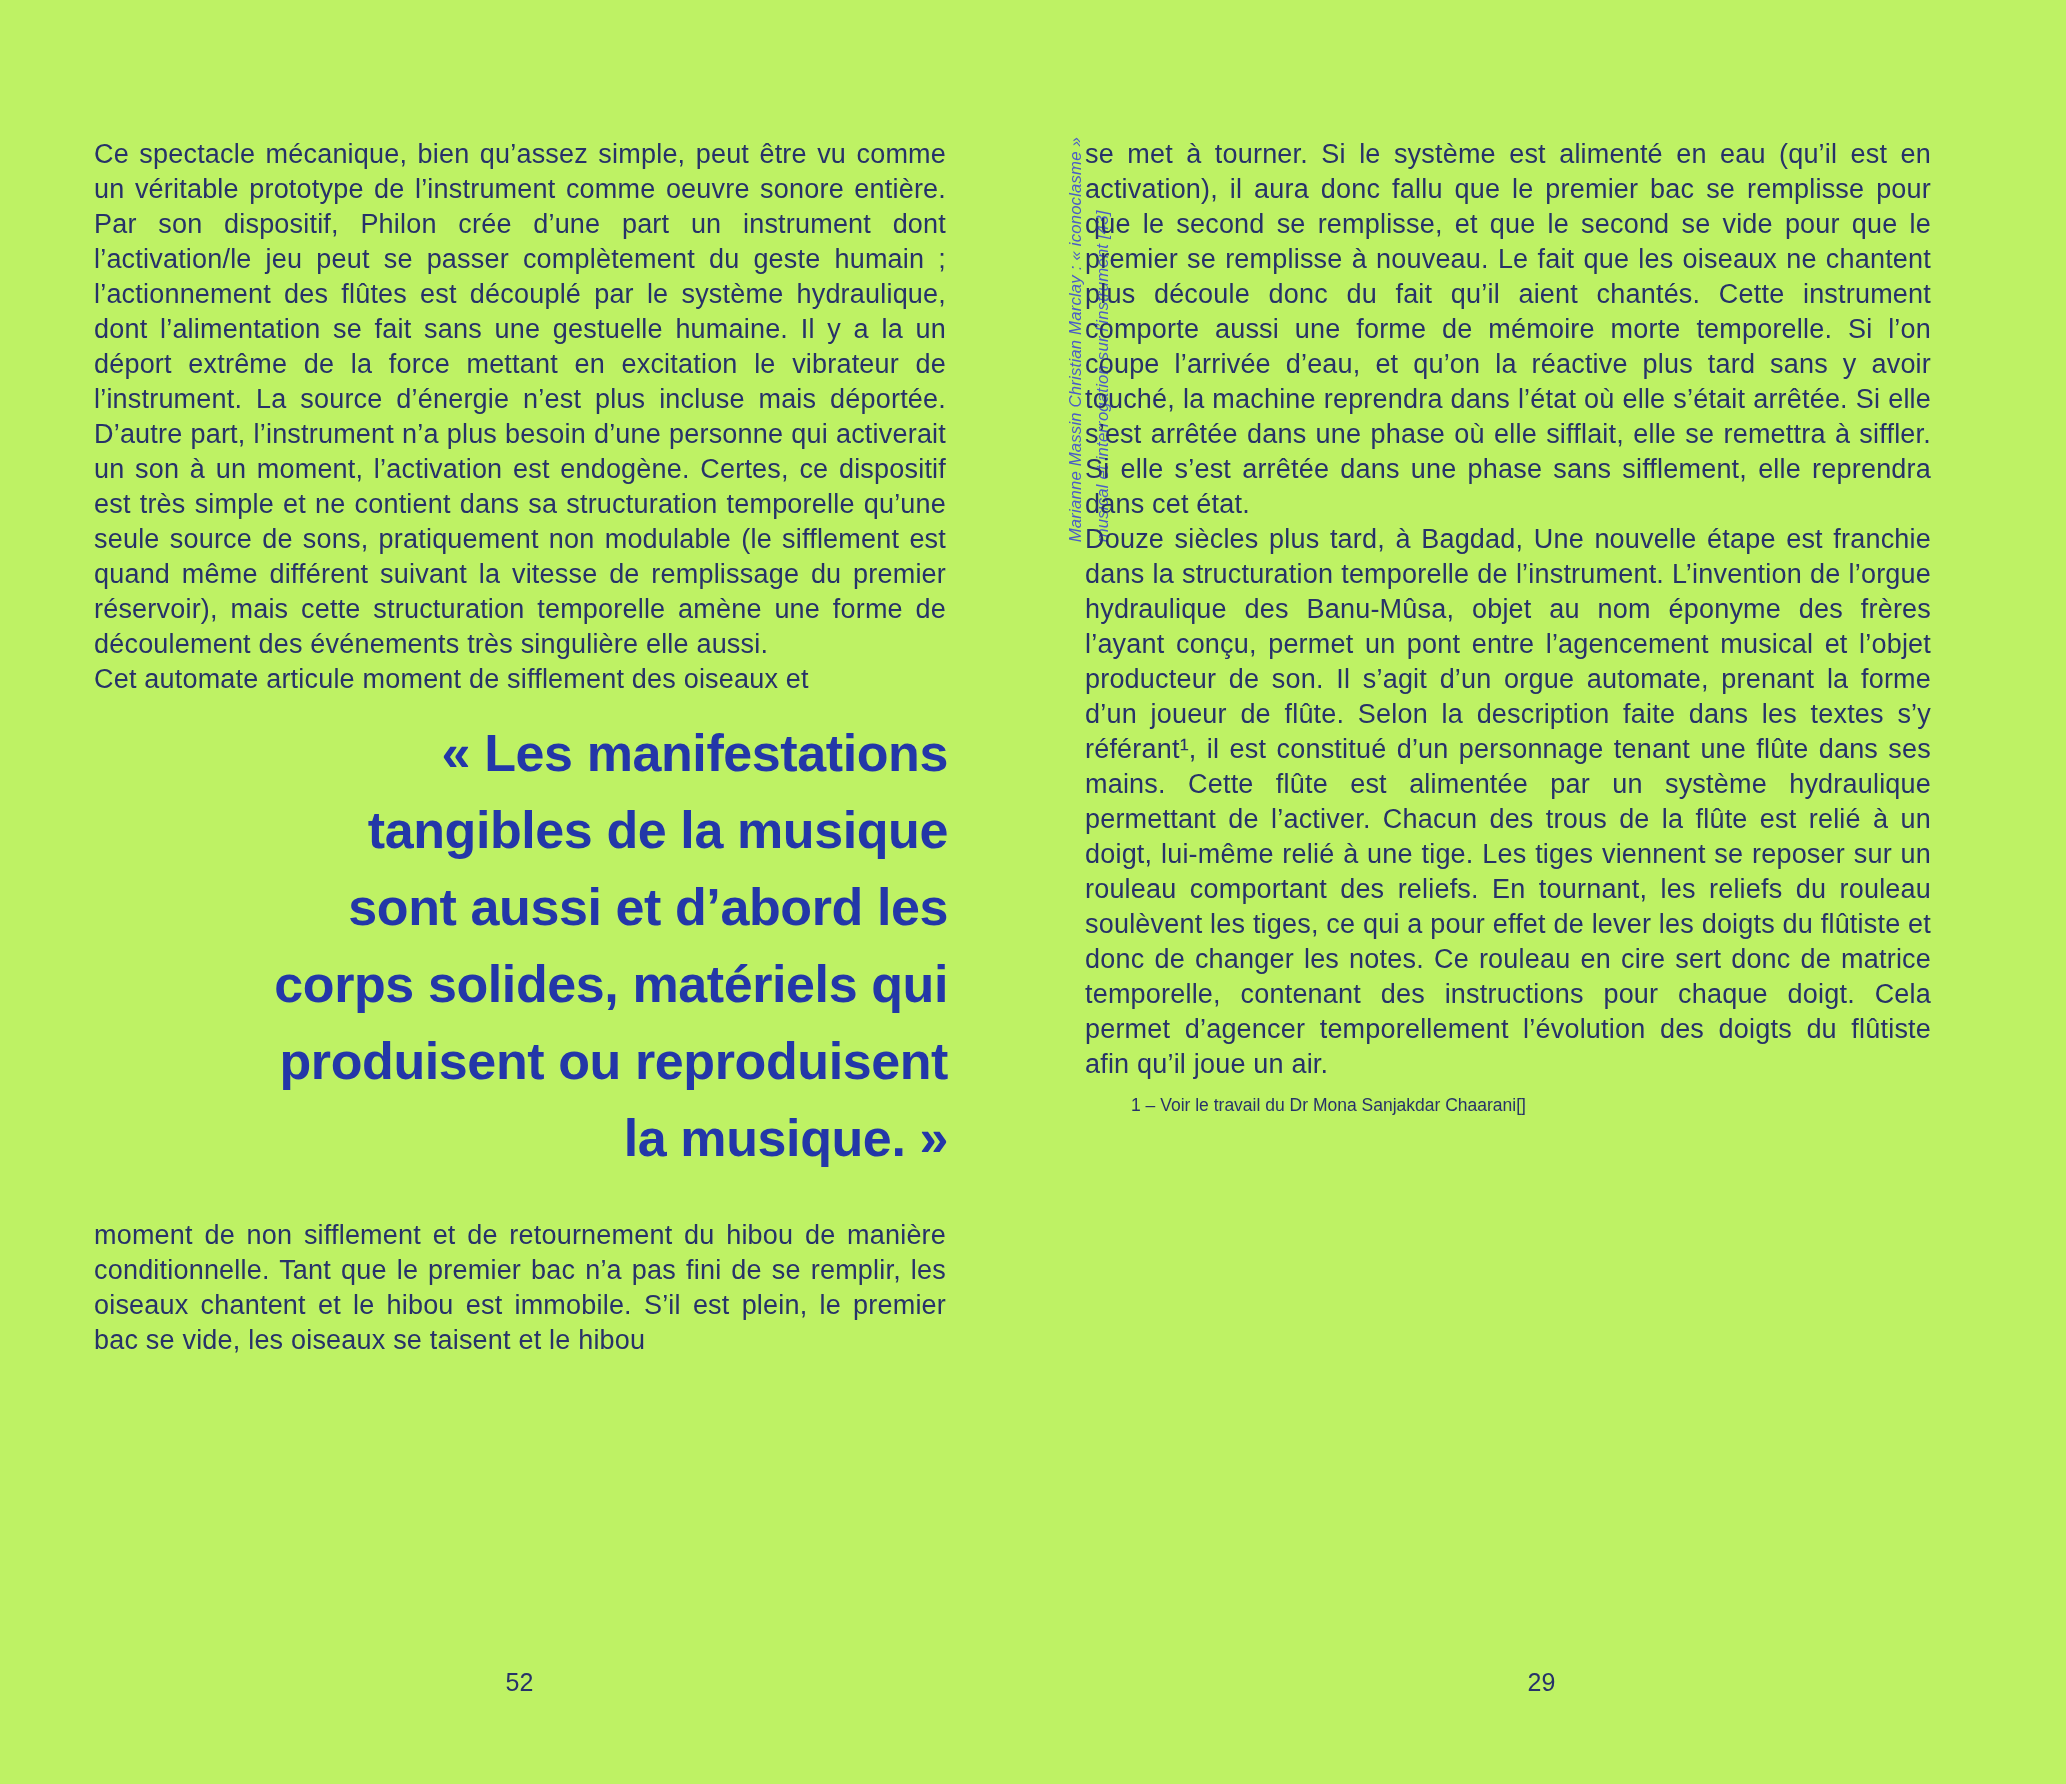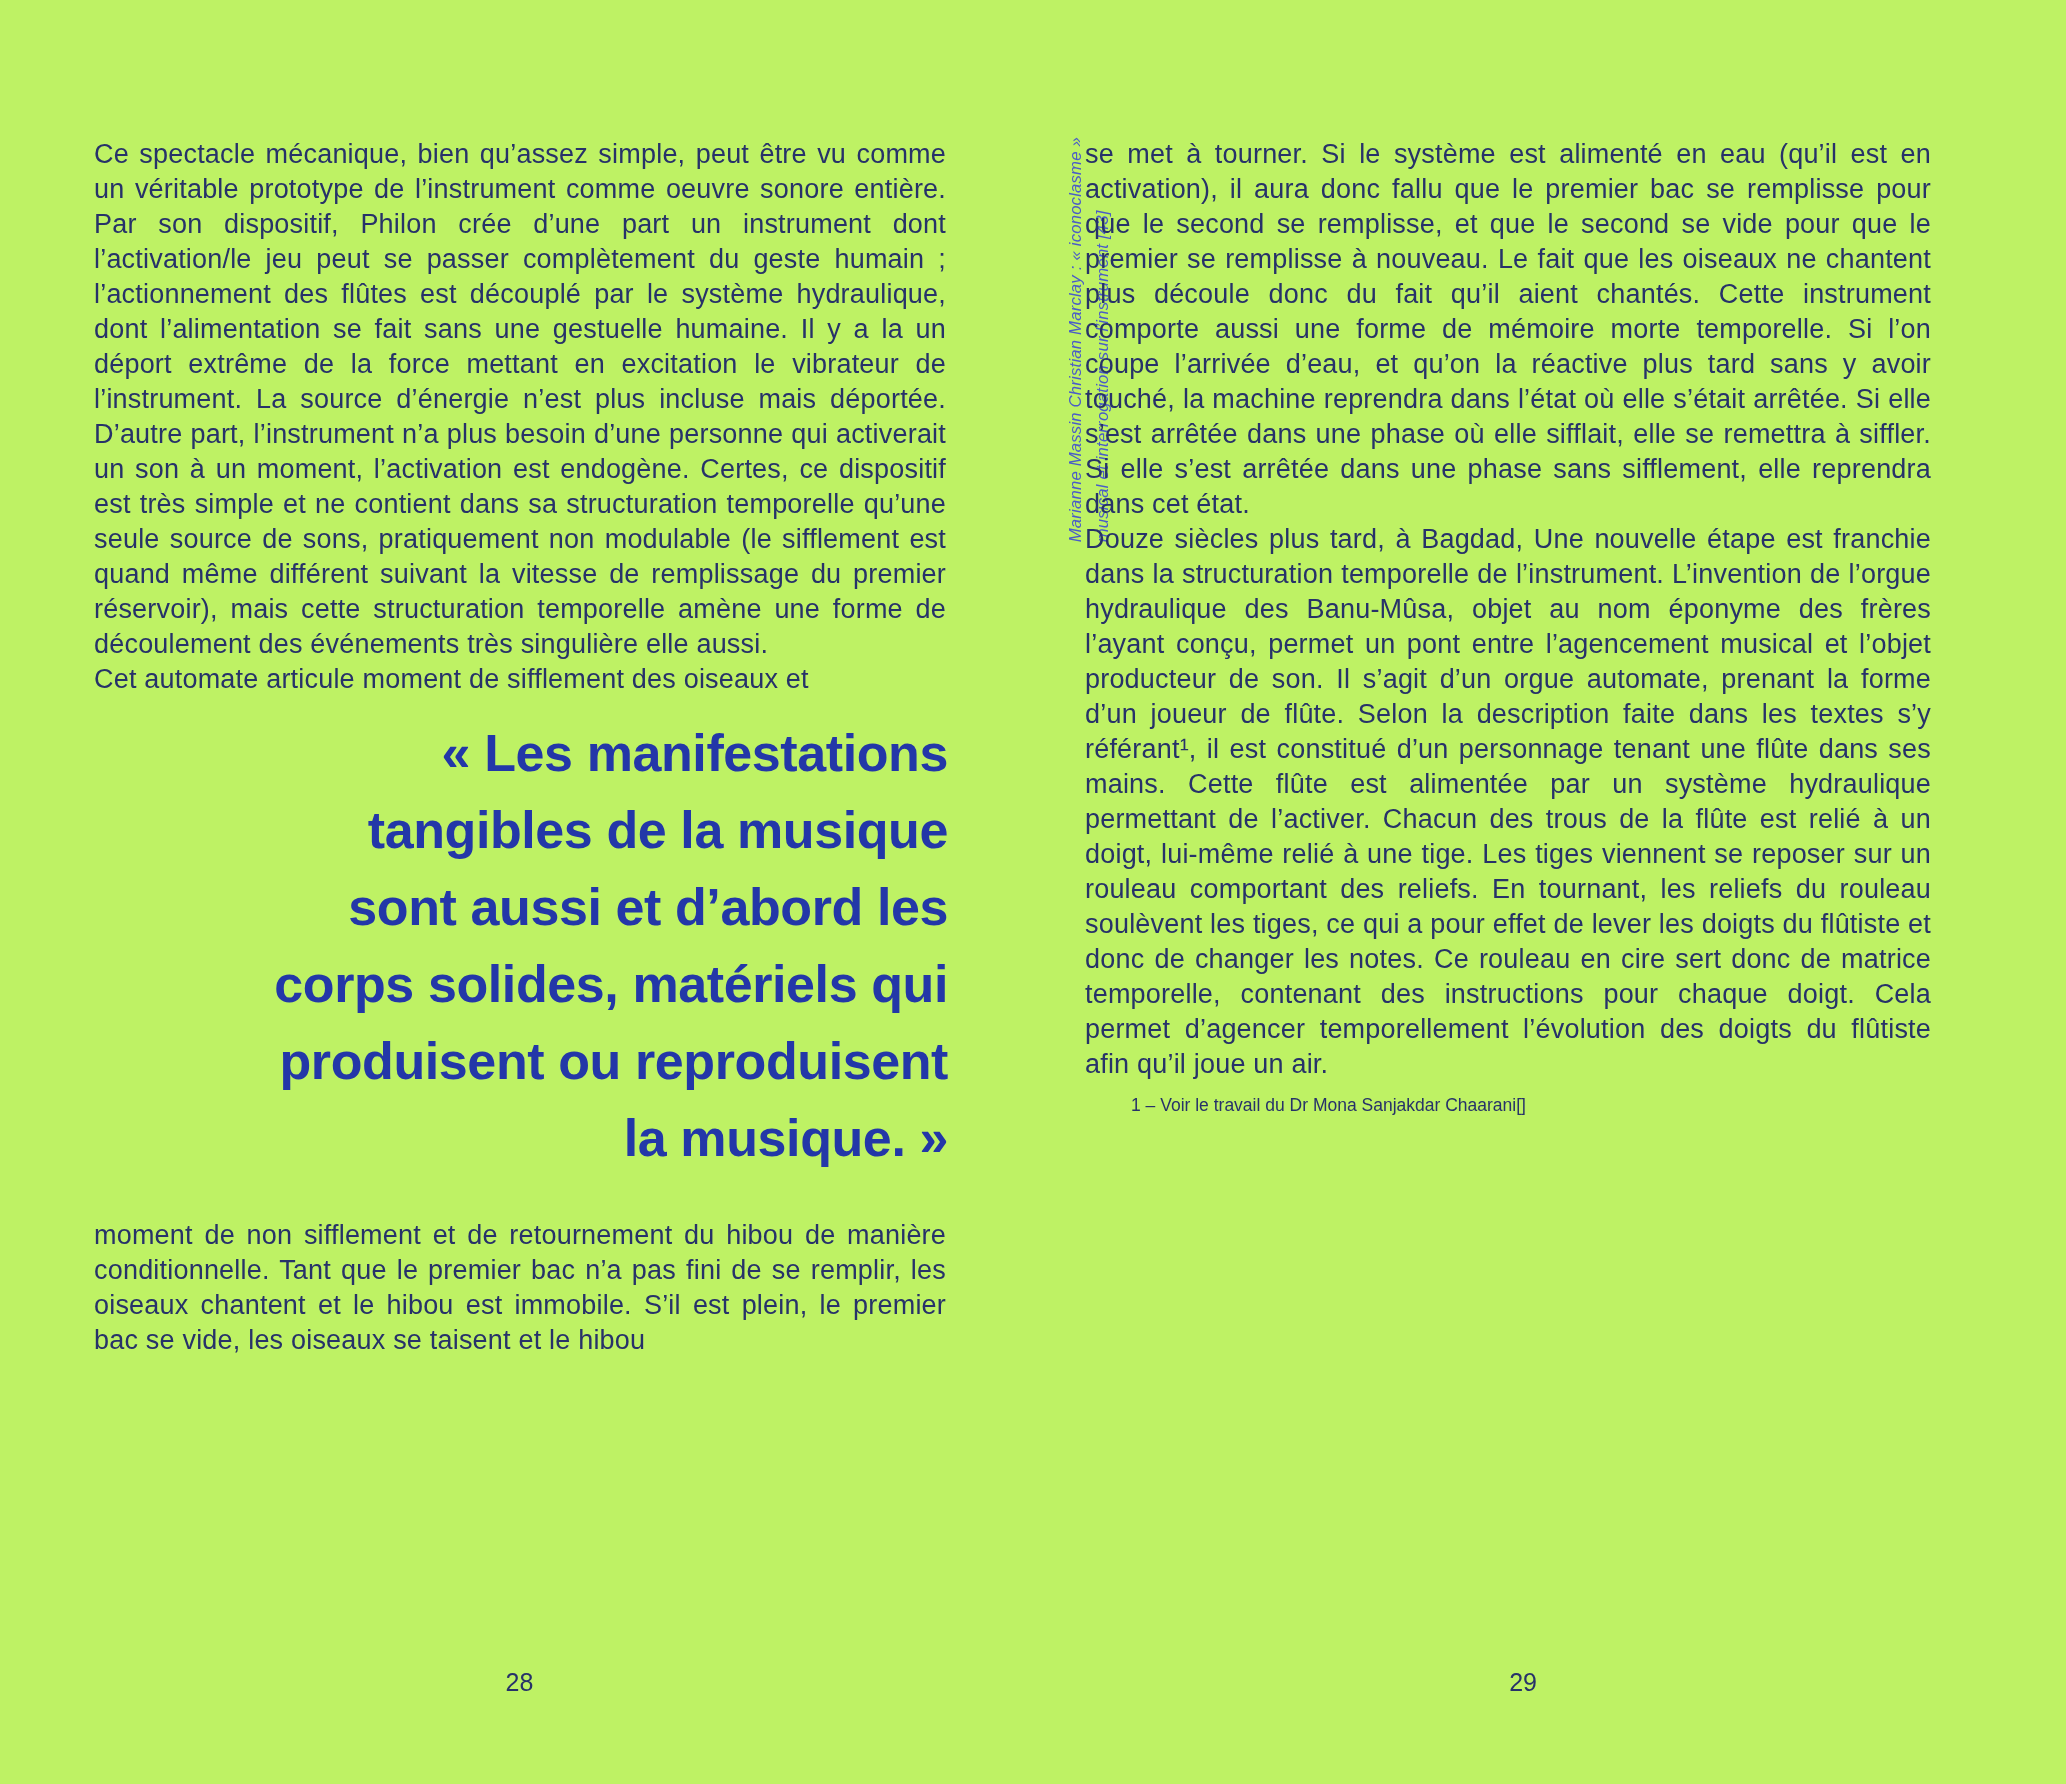--- a/index.html
+++ b/index.html
@@ -81,21 +81,21 @@
 
   .pagenum {
     position: absolute;
     top: 1668px;
     width: 79px;
     text-align: center;
     font-size: 25px;
     color: #273269;
   }
   .pagenum-left  { left: 480px;  }
-  .pagenum-right { left: 1458px; text-align: right; }
+  .pagenum-right { left: 1502px; }
 </style>
 </head>
 <body>
 
 <div class="spread">
 
   <div class="col col-left">
     <p class="p-gap-large">Ce spectacle mécanique, bien qu’assez simple, peut être vu comme un véritable prototype de l’instrument comme oeuvre sonore entière. Par son dispositif, Philon crée d’une part un instrument dont l’activation/le jeu peut se passer complètement du geste humain ; l’actionnement des flûtes est découplé par le système hydraulique, dont l’alimentation se fait sans une gestuelle humaine. Il y a la un déport extrême de la force mettant en excitation le vibrateur de l’instrument. La source d’énergie n’est plus incluse mais déportée. D’autre part, l’instrument n’a plus besoin d’une personne qui activerait un son à un moment, l’activation est endogène. Certes, ce dispositif est très simple et ne contient dans sa structuration temporelle qu’une seule source de sons, pratiquement non modulable (le sifflement est quand même différent suivant la vitesse de remplissage du premier réservoir), mais cette structuration temporelle amène une forme de découlement des événements très singulière elle aussi.</p>
     <p>Cet automate articule moment de sifflement des oiseaux et</p>
     <div class="pull-quote">« Les manifestations
@@ -109,17 +109,17 @@
 
   <div class="margin-note">Marianne Massin Christian Marclay : « iconoclasme »
 musical et interrogation sur l’instrument [43]</div>
 
   <div class="col col-right">
     <p class="p-gap">se met à tourner. Si le système est alimenté en eau (qu’il est en activation), il aura donc fallu que le premier bac se remplisse pour que le second se remplisse, et que le second se vide pour que le premier se remplisse à nouveau. Le fait que les oiseaux ne chantent plus découle donc du fait qu’il aient chantés. Cette instrument comporte aussi une forme de mémoire morte temporelle. Si l’on coupe l’arrivée d’eau, et qu’on la réactive plus tard sans y avoir touché, la machine reprendra dans l’état où elle s’était arrêtée. Si elle s’est arrêtée dans une phase où elle sifflait, elle se remettra à siffler. Si elle s’est arrêtée dans une phase sans sifflement, elle reprendra dans cet état.</p>
     <p>Douze siècles plus tard, à Bagdad, Une nouvelle étape est franchie dans la structuration temporelle de l’instrument.  L’invention de l’orgue hydraulique des Banu-Mûsa, objet au nom éponyme des frères l’ayant conçu, permet un pont entre l’agencement musical et l’objet producteur de son. Il s’agit d’un orgue automate, prenant la forme d’un joueur de flûte. Selon la description faite dans les textes s’y référant¹, il est constitué d’un personnage tenant une flûte dans ses mains. Cette flûte est alimentée par un système hydraulique permettant de l’activer. Chacun des trous de la flûte est relié à un doigt, lui-même relié à une tige. Les tiges viennent se reposer sur un rouleau comportant des reliefs. En tournant, les reliefs du rouleau soulèvent les tiges, ce qui a pour effet de lever les doigts du flûtiste et donc de changer les notes. Ce rouleau en cire sert donc de matrice temporelle, contenant des instructions pour chaque doigt. Cela permet d’agencer temporellement l’évolution des doigts du flûtiste afin qu’il joue un air.</p>
     <div class="footnote">1 –  Voir le travail du Dr Mona Sanjakdar Chaarani[]</div>
   </div>
 
-  <div class="pagenum pagenum-left">28</div>
+  <div class="pagenum pagenum-left">52</div>
   <div class="pagenum pagenum-right">29</div>
 
 </div>
 
 
 </body></html>

